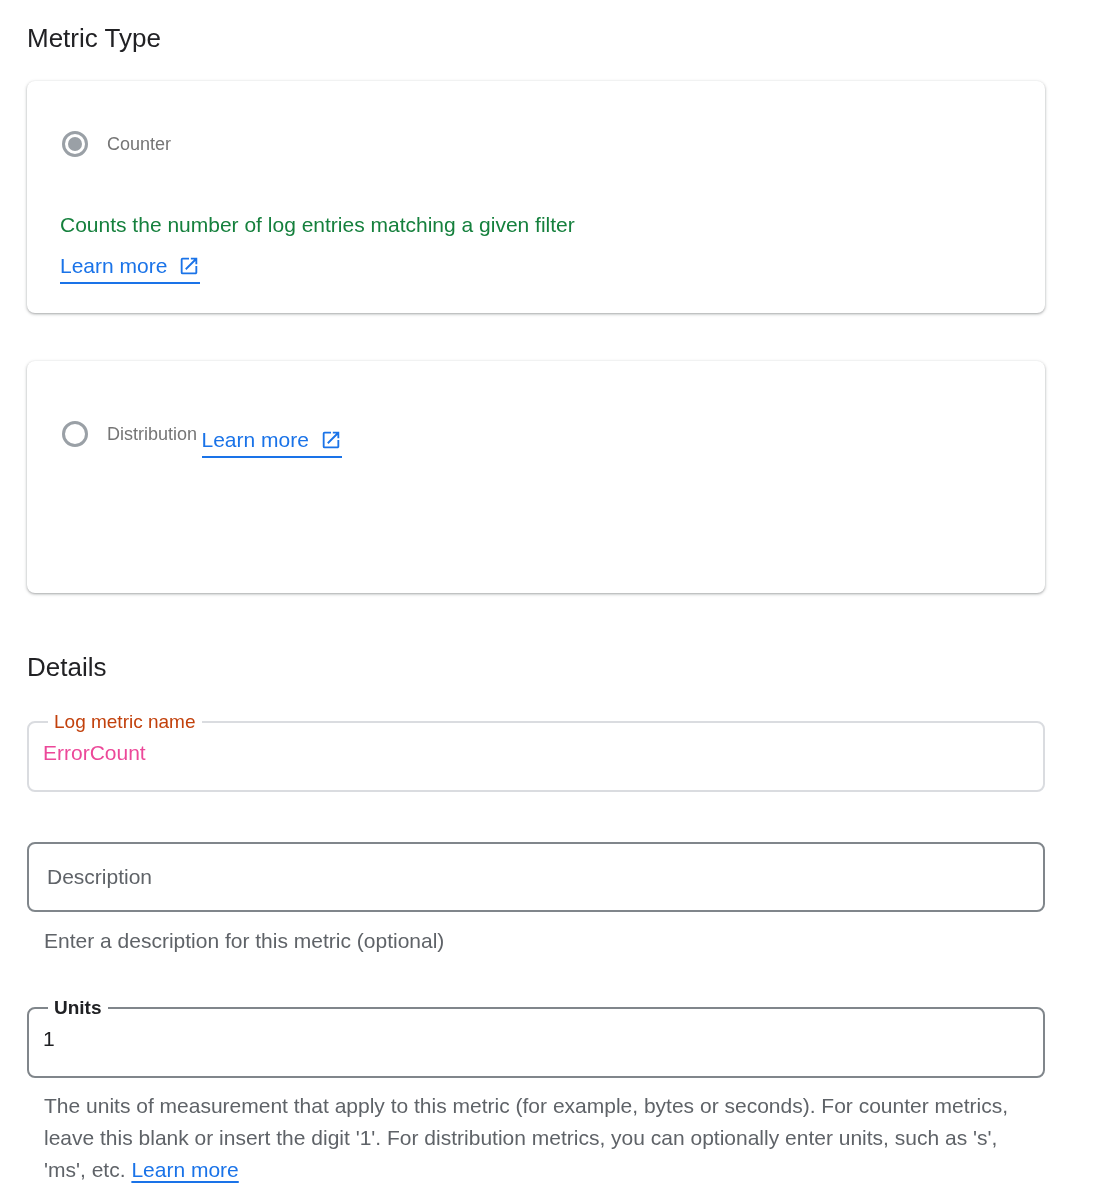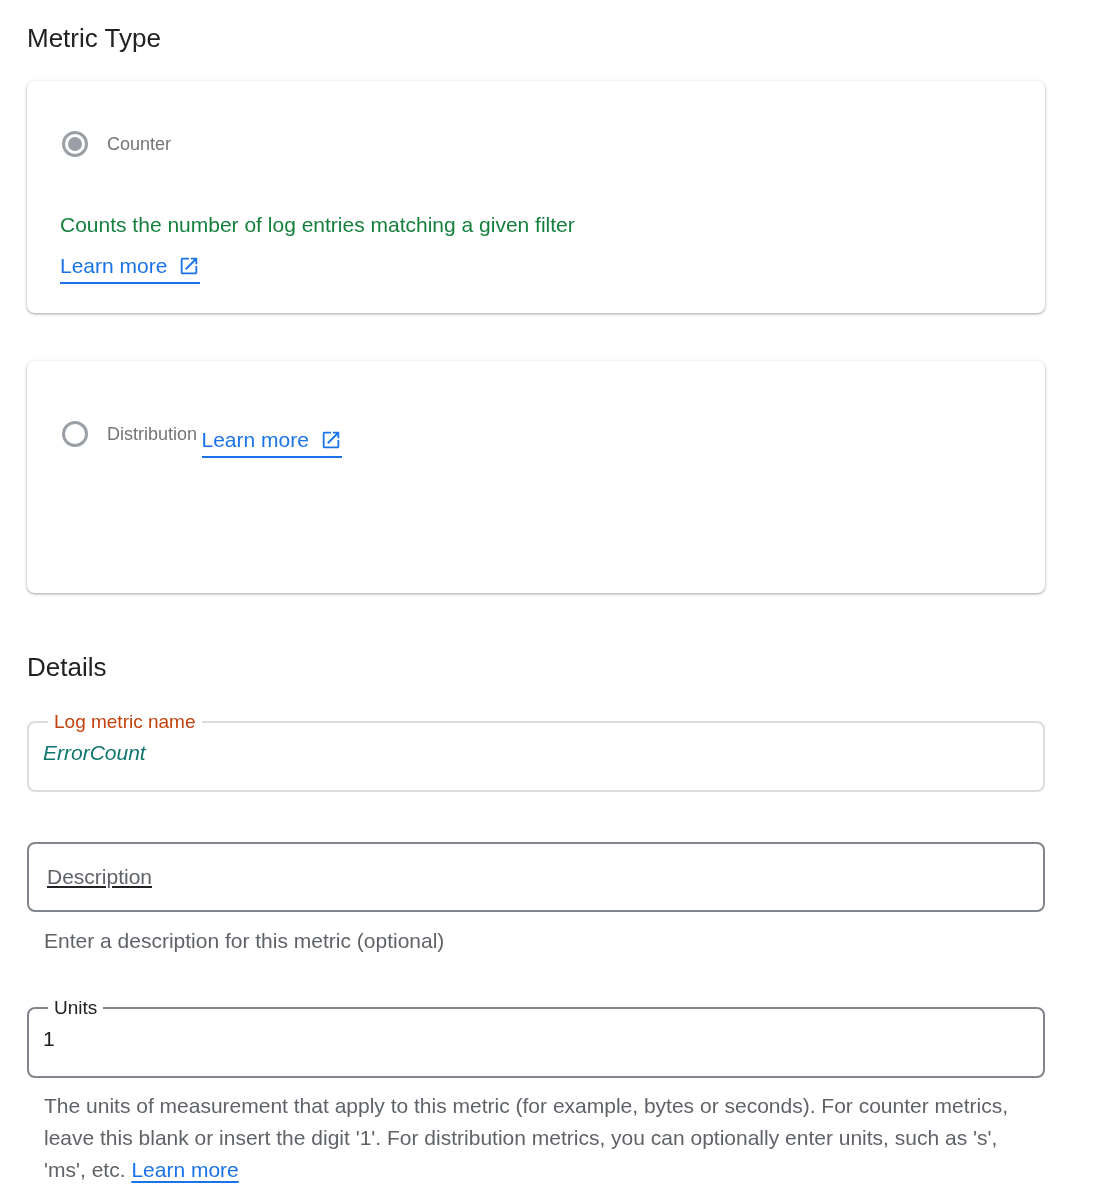--- a/index.html
+++ b/index.html
@@ -99,49 +99,48 @@
     width: 100%;
     font-family: "Liberation Sans", "DejaVu Sans", sans-serif;
     font-size: 21px;
     padding: 8px 0 14px 0;
   }
   .field-name {
     margin-top: 26px;
     border: 2px solid #dadce0;
   }
   .field-name legend { color: #c2410c; }
-  .field-name input { color: #0f766e; font-style: italic; }
+  .field-name input { color: #ec4899; }
 
   .field-description {
     margin-top: 50px;
     border: 2px solid #80868b;
     border-radius: 8px;
     height: 70px;
     width: 100%;
     display: flex;
     align-items: center;
     padding: 0 18px;
-    text-decoration: underline;
   }
   .field-description input {
     border: none;
     outline: none;
     background: transparent;
     width: 100%;
     font-family: "Liberation Sans", "DejaVu Sans", sans-serif;
     font-size: 21px;
     color: #212124;
   }
   .field-description input::placeholder { color: #5f6368; opacity: 1; }
 
   .field-units {
     margin-top: 40px;
     border: 2px solid #80868b;
   }
-  .field-units legend { color: #202124; font-weight: 400; }
+  .field-units legend { color: #202124; font-weight: 700; }
   .field-units input { color: #202124; }
 
   .helper-text {
     margin-top: 13px;
     margin-left: 17px;
     font-size: 21px;
     color: #5f6368;
     line-height: 32px;
     max-width: 965px;
   }

